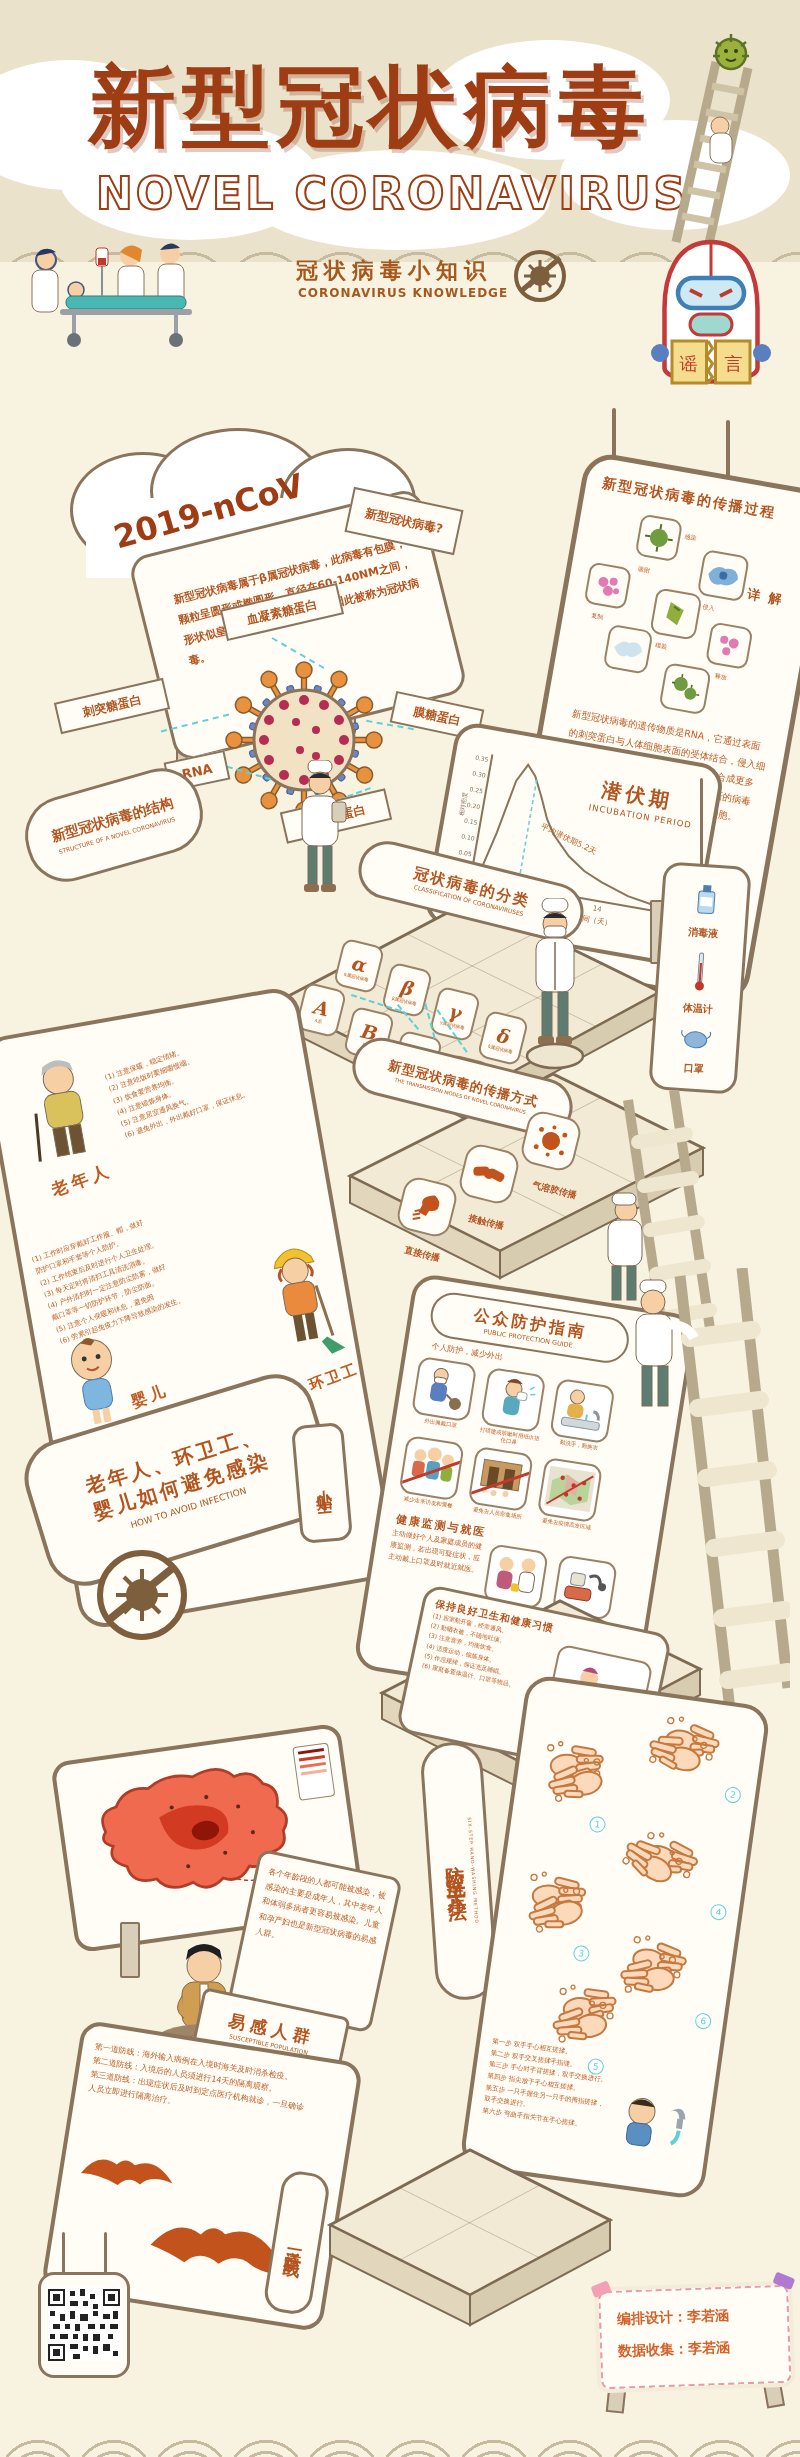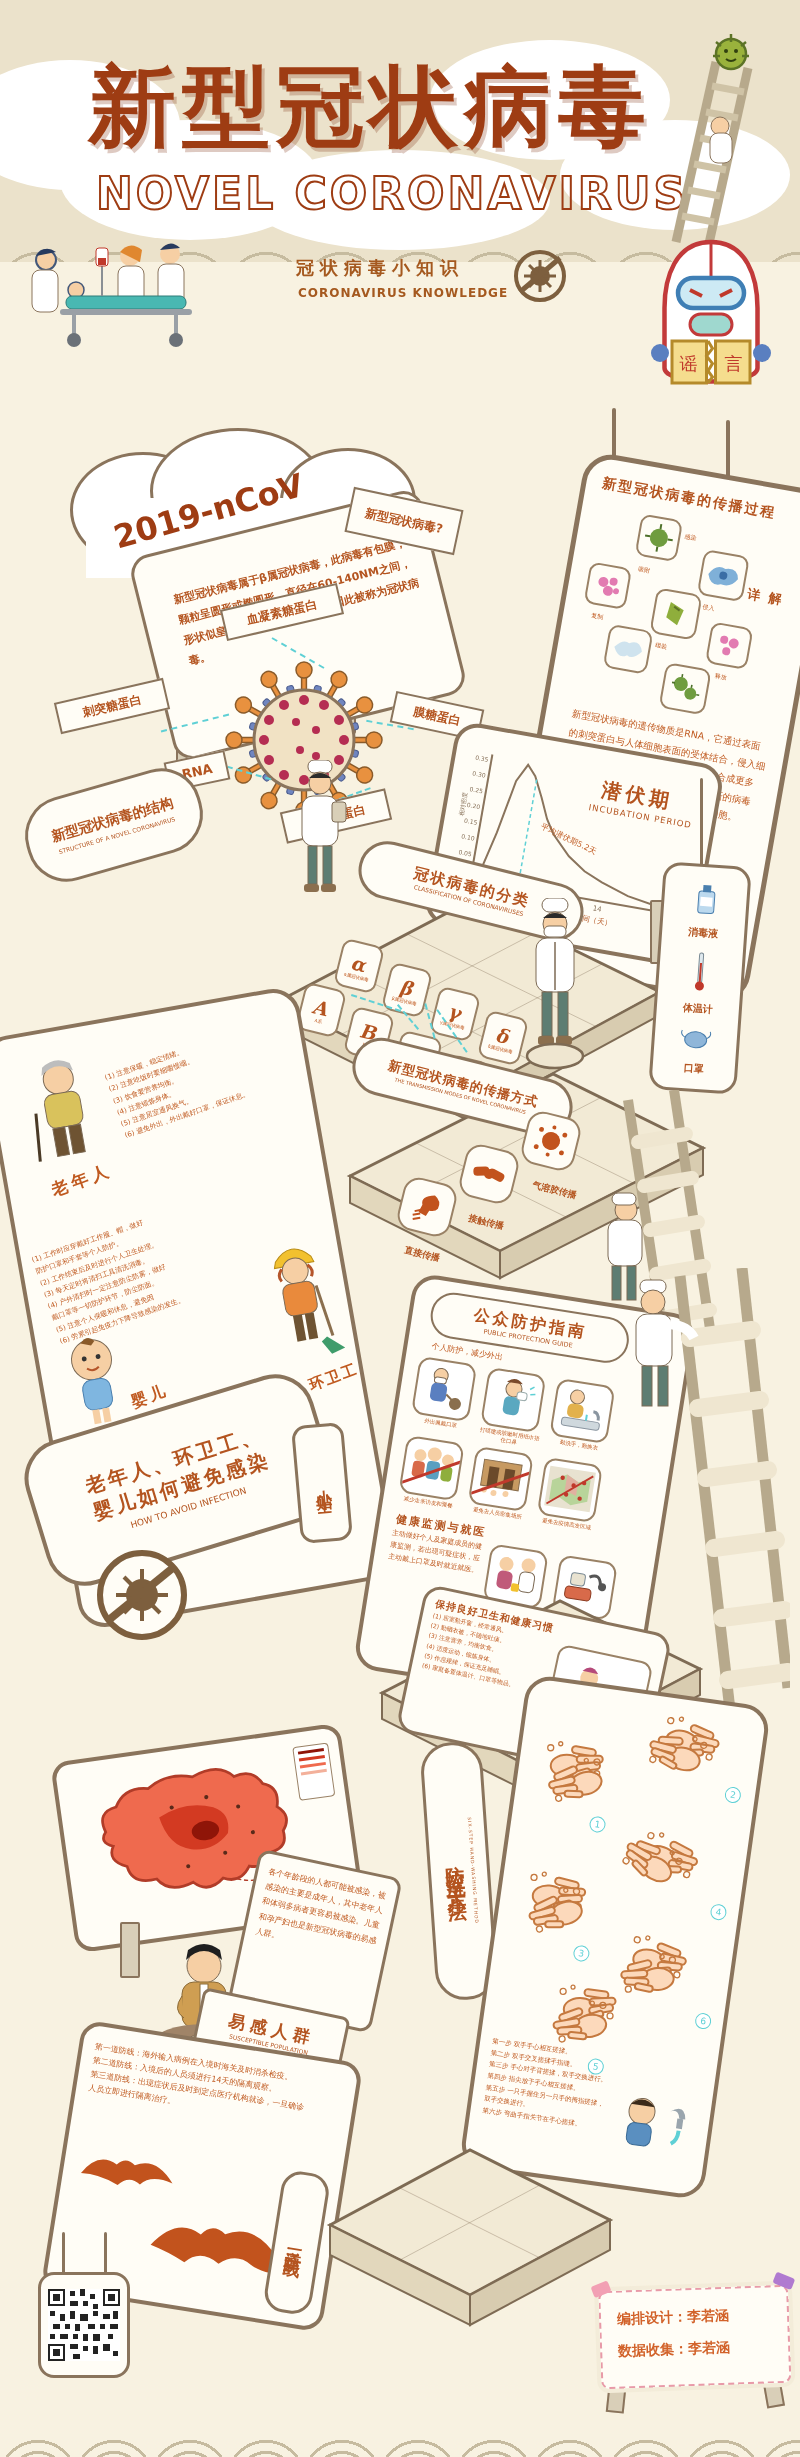--- a/index.html
+++ b/index.html
@@ -42,21 +42,21 @@
   <div class="abs" style="left:0;top:0;width:800px;height:262px;background:#ebe2cb;"></div>
   <div class="cloudblob" style="left:-40px;top:60px;width:220px;height:130px;"></div>
   <div class="cloudblob" style="left:60px;top:120px;width:260px;height:120px;"></div>
   <div class="cloudblob" style="left:430px;top:40px;width:240px;height:120px;"></div>
   <div class="cloudblob" style="left:560px;top:120px;width:230px;height:110px;"></div>
   <div class="cloudblob" style="left:250px;top:150px;width:300px;height:100px;"></div>
   <div class="abs scallop" style="left:0;top:196px;width:800px;height:66px;"></div>
 
   <div class="abs" style="left:88px;top:48px;width:620px;font-size:88px;font-weight:bold;color:#9e3c13;letter-spacing:6px;text-shadow:3px 4px 0 rgba(125,45,12,.25);">新型冠状病毒</div>
   <div class="abs" style="left:96px;top:168px;width:620px;font-size:44px;font-weight:bold;letter-spacing:3px;color:transparent;-webkit-text-stroke:2px #9e3c13;">NOVEL CORONAVIRUS</div>
-  <div class="abs" style="left:296px;top:256px;width:230px;font-size:18px;letter-spacing:6px;color:#a5591f;font-weight:bold;">冠状病毒小知识</div>
+  <div class="abs" style="left:296px;top:256px;width:230px;font-size:22px;letter-spacing:6px;color:#a5591f;font-weight:bold;">冠状病毒小知识</div>
   <div class="abs" style="left:298px;top:286px;width:240px;font-size:12px;letter-spacing:1px;color:#a5591f;font-weight:bold;">CORONAVIRUS KNOWLEDGE</div>
 
   <svg class="abs" style="left:512px;top:248px;" width="56" height="56" viewBox="0 0 56 56">
     <circle cx="28" cy="28" r="24" fill="none" stroke="#7d5f3e" stroke-width="4"></circle>
     <circle cx="28" cy="28" r="10" fill="#7d5f3e"></circle>
     <g stroke="#7d5f3e" stroke-width="3">
         <line x1="28" y1="12" x2="28" y2="44"></line>
         <line x1="12" y1="28" x2="44" y2="28"></line>
         <line x1="17" y1="17" x2="39" y2="39"></line>
         <line x1="39" y1="17" x2="17" y2="39"></line>

